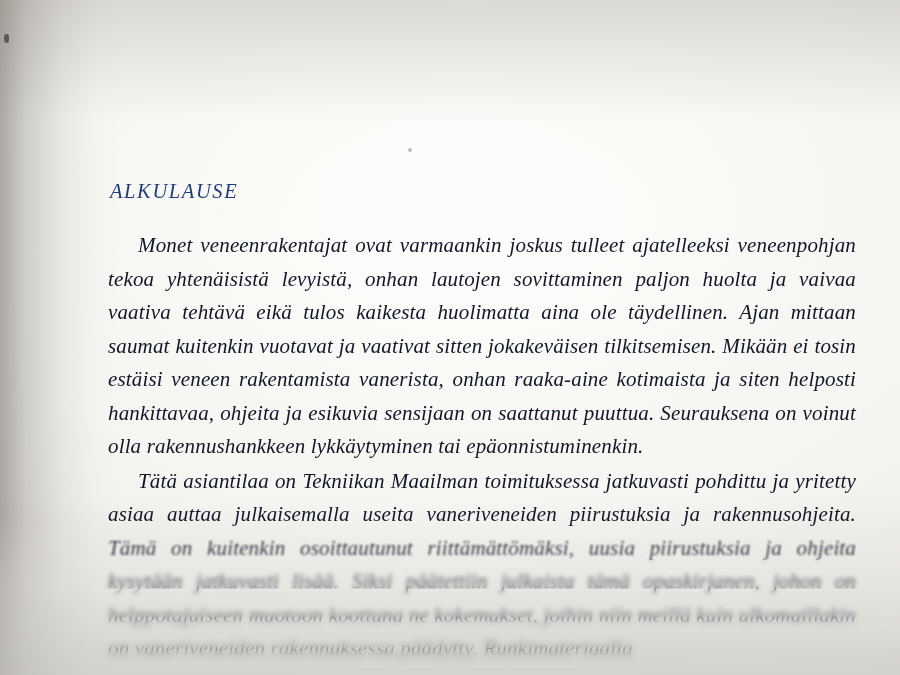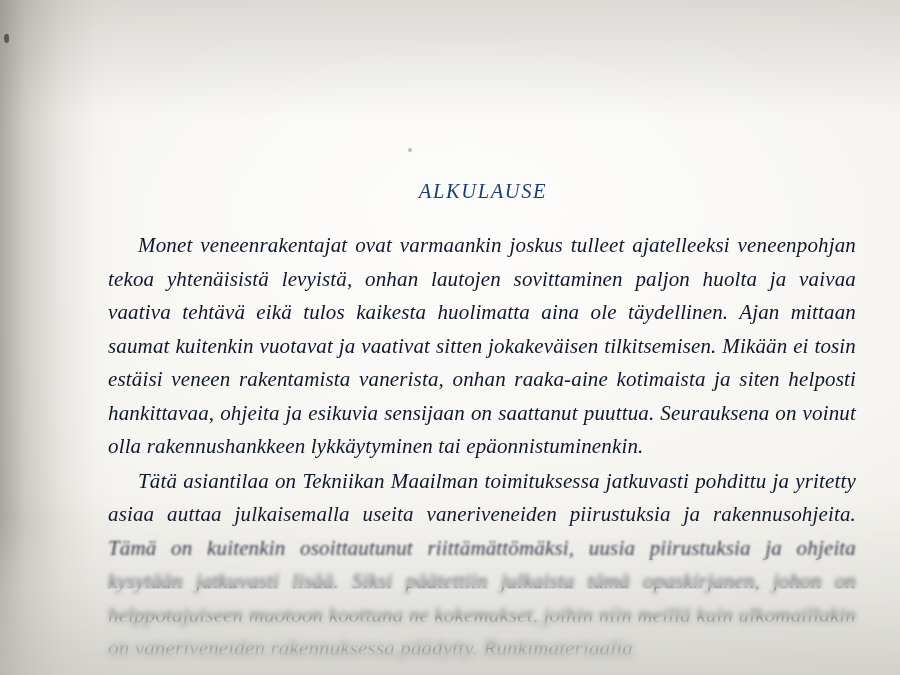--- a/index.html
+++ b/index.html
@@ -92,21 +92,20 @@
     color: #1f3f7a;
   }
 
   .heading {
     font-family: "Liberation Serif", serif;
     font-style: italic;
     font-size: 20.5px;
     letter-spacing: 1.6px;
     color: #1d3d78;
     margin: 0 0 26px 2px;
-    text-align: center;
   }
 
   p.para {
     margin: 0;
     font-style: italic;
     font-size: 21px;
     line-height: 33.5px;
     text-align: justify;
     color: #0f172a;
     letter-spacing: .15px;

